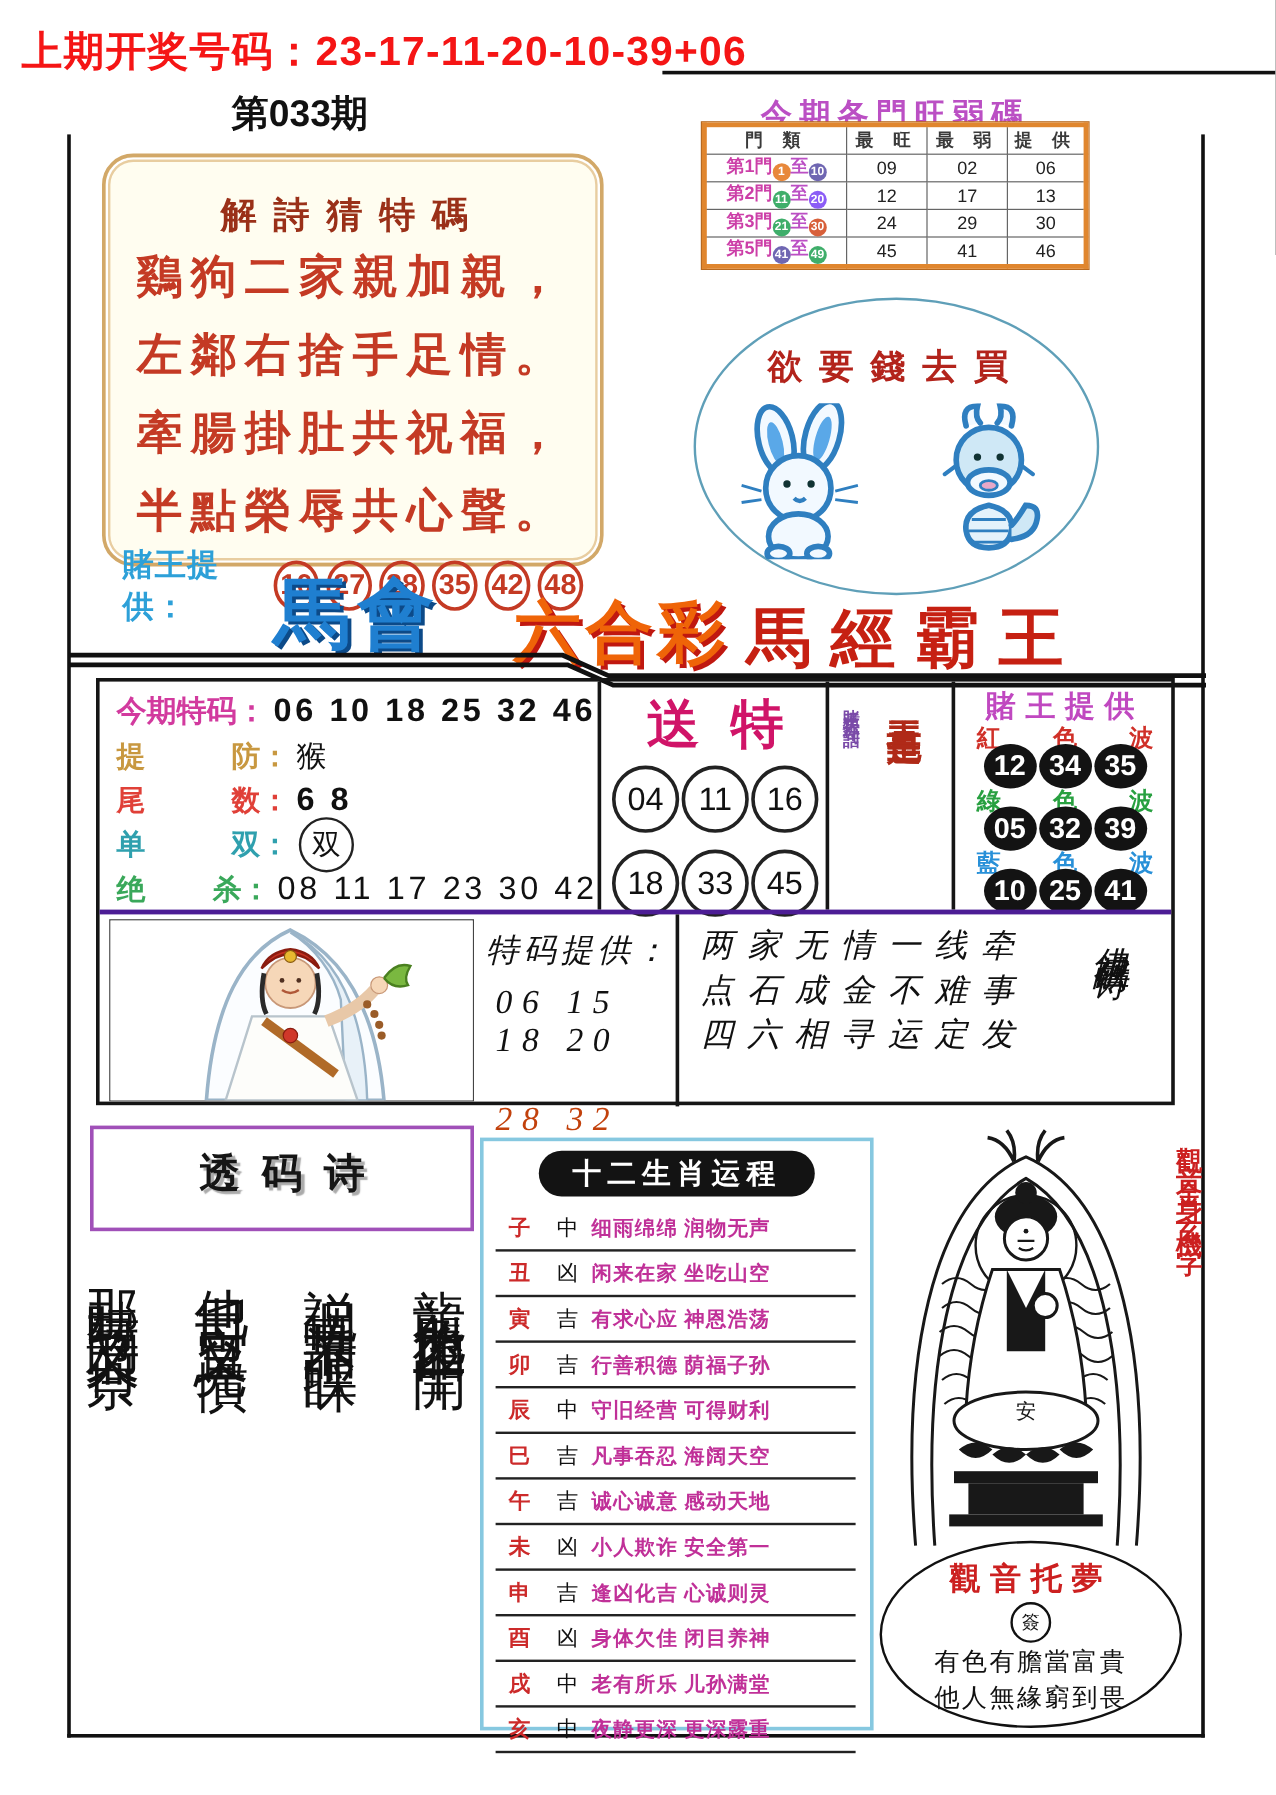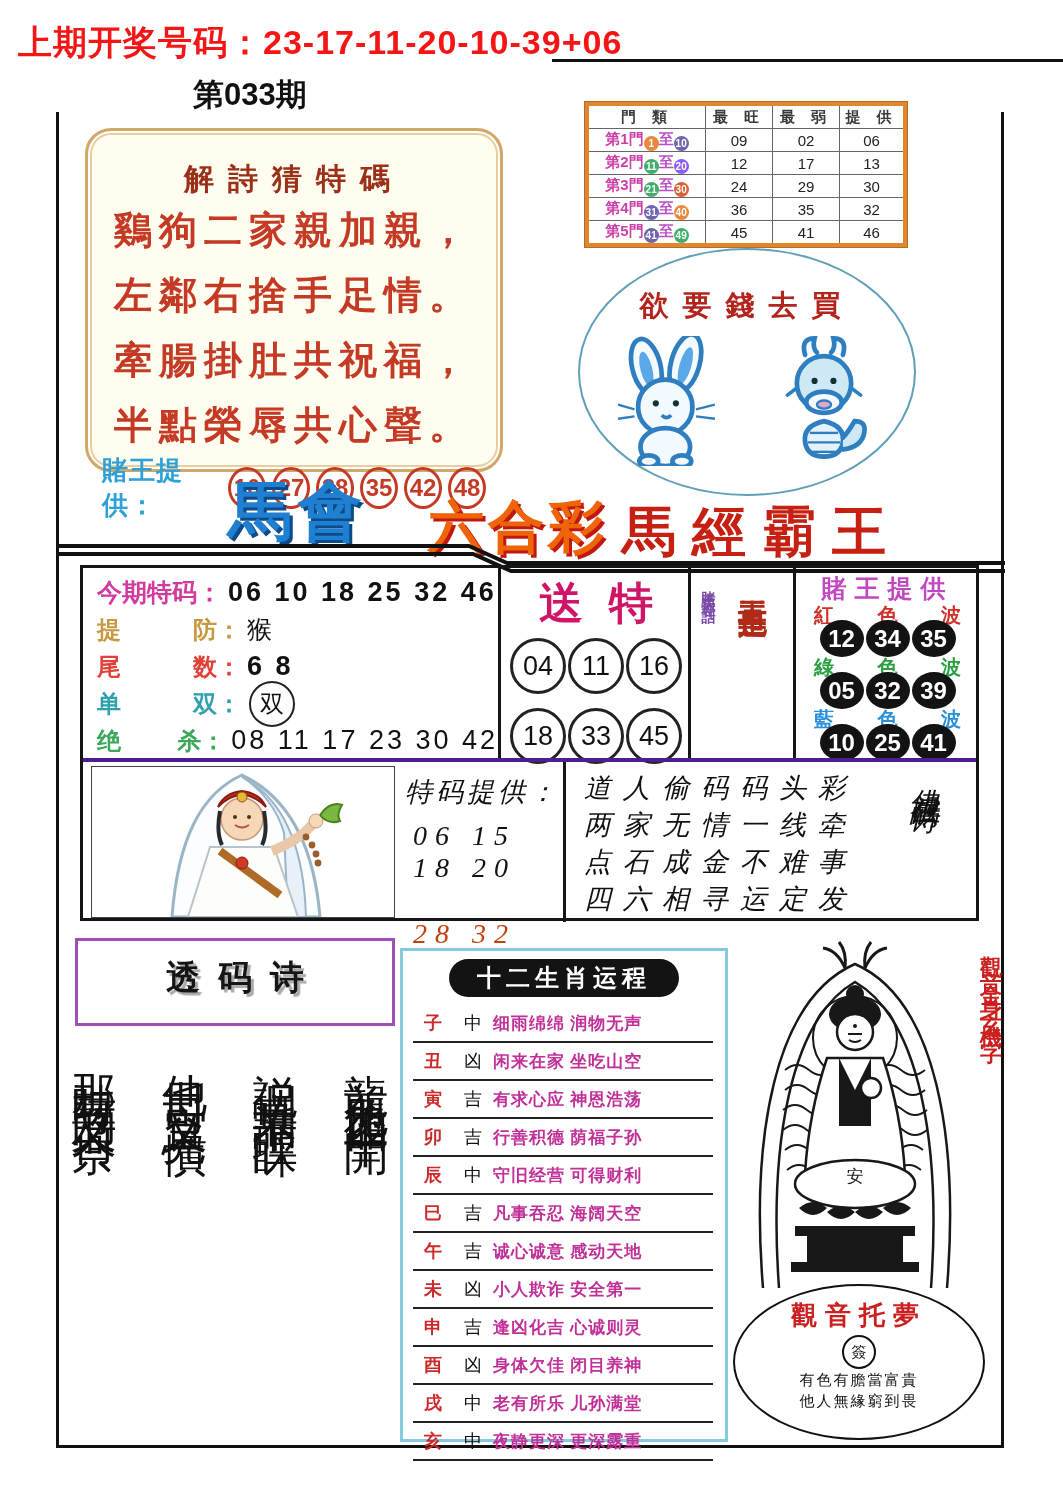--- a/index.html
+++ b/index.html
@@ -137,21 +137,21 @@
   .zd-text{font-size:17px;font-weight:bold;color:#c03098;letter-spacing:1px;}
 
   
   .side-vert{left:976px;top:938px;height:300px;writing-mode:vertical-rl;text-orientation:upright;
              font-size:22px;font-weight:bold;color:#cc2020;letter-spacing:14px;}
   .dream{left:733px;top:1284px;width:248px;height:152px;border:2px solid #111;border-radius:50%;
          text-align:center;}
   .dream-title{margin-top:12px;font-size:26px;font-weight:bold;color:#cc2020;letter-spacing:8px;}
   .seal{width:30px;height:30px;border:2px solid #111;border-radius:50%;display:flex;
         justify-content:center;align-items:center;font-size:15px;color:#111;margin:2px auto;}
-  .dream-line{font-size:15px;color:#111;letter-spacing:2px;margin-top:2px;}
+  .dream-line{font-size:21px;color:#111;letter-spacing:2px;margin-top:2px;}
 </style>
 </head>
 <body>
 
 <div class="page">
 
   <div class="abs lastdraw"><span>上期开奖号码：</span><span>23-17-11-20-10-39+06</span></div>
   <div class="abs hline-top"></div>
   <div class="abs issue">第033期</div>
 
@@ -169,20 +169,21 @@
       <span class="prov-label">賭王提供：</span>
       <span class="pcirc">10</span>
       <span class="pcirc">27</span>
       <span class="pcirc">28</span>
       <span class="pcirc">35</span>
       <span class="pcirc">42</span>
       <span class="pcirc">48</span>
     </div>
   </div>
 
+  <div class="abs st-title">今期各門旺弱碼</div>
   <table class="abs st-table">
     <tbody>
         <tr class="st-head">
       <td style="width:116px">門 類</td>
       <td style="width:66px">最 旺</td>
       <td style="width:66px">最 弱</td>
       <td>提 供</td>
     </tr>
     <tr>
       <td><span class="st-gate">第1門</span><span class="ballsm" style="background-color: rgb(232, 136, 58);">1</span><span class="zhi">至</span><span class="ballsm" style="background-color: rgb(111, 102, 178);">10</span></td>
@@ -194,26 +195,20 @@
       <td><span class="st-gate">第2門</span><span class="ballsm" style="background-color: rgb(63, 174, 106);">11</span><span class="zhi">至</span><span class="ballsm" style="background-color: #8b5cf6;">20</span></td>
       <td class="st-val">12</td>
       <td class="st-val">17</td>
       <td class="st-val">13</td>
     </tr>
     <tr>
       <td><span class="st-gate">第3門</span><span class="ballsm" style="background-color: rgb(63, 174, 106);">21</span><span class="zhi">至</span><span class="ballsm" style="background-color: rgb(216, 96, 58);">30</span></td>
       <td class="st-val">24</td>
       <td class="st-val">29</td>
       <td class="st-val">30</td>
-    </tr>
-    <tr>
-      <td><span class="st-gate">第4門</span><span class="ballsm" style="background-color: rgb(111, 102, 178);">31</span><span class="zhi">至</span><span class="ballsm" style="background-color: rgb(232, 136, 58);">40</span></td>
-      <td class="st-val">36</td>
-      <td class="st-val">35</td>
-      <td class="st-val">32</td>
     </tr>
     <tr>
       <td><span class="st-gate">第5門</span><span class="ballsm" style="background-color: rgb(111, 102, 178);">41</span><span class="zhi">至</span><span class="ballsm" style="background-color: rgb(63, 174, 106);">49</span></td>
       <td class="st-val">45</td>
       <td class="st-val">41</td>
       <td class="st-val">46</td>
     </tr>
   </tbody>
     </table>
 
@@ -372,21 +367,20 @@
                 <circle cx="226" cy="96" r="3.4"></circle>
               </g>
           </svg>
         </div>
         <div class="abs tema-label">特码提供：</div>
         <div class="abs tema-l1">06 15 18 20</div>
         <div class="abs tema-l2">28 32 38 49</div>
       </div>
       <div class="abs cellF">
         <div class="abs verses">
-          <div class="verse-line">道人偷码码头彩</div>
           <div class="verse-line">两家无情一线牵</div>
           <div class="verse-line">点石成金不难事</div>
           <div class="verse-line">四六相寻运定发</div>
         </div>
         <div class="abs fo-vert">佛祖献码诗</div>
       </div>
     </div>
   </div>
 
   <div class="abs tm-box">

